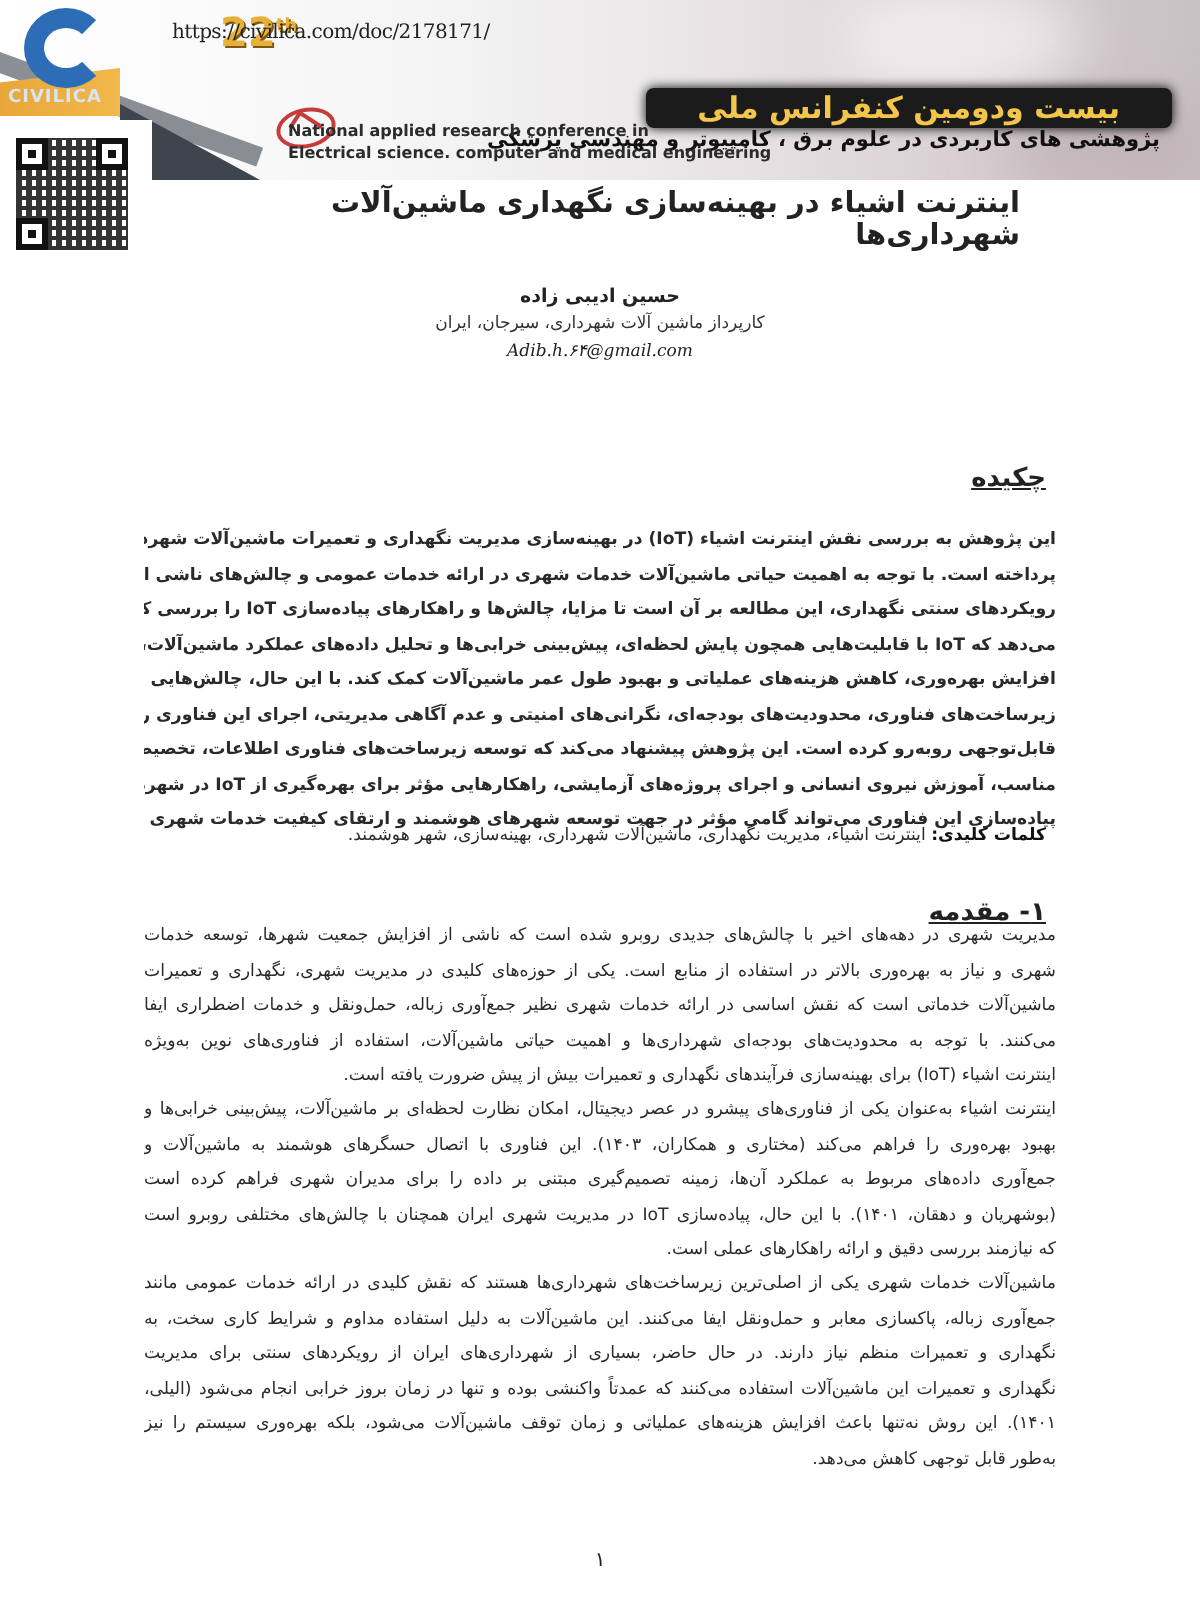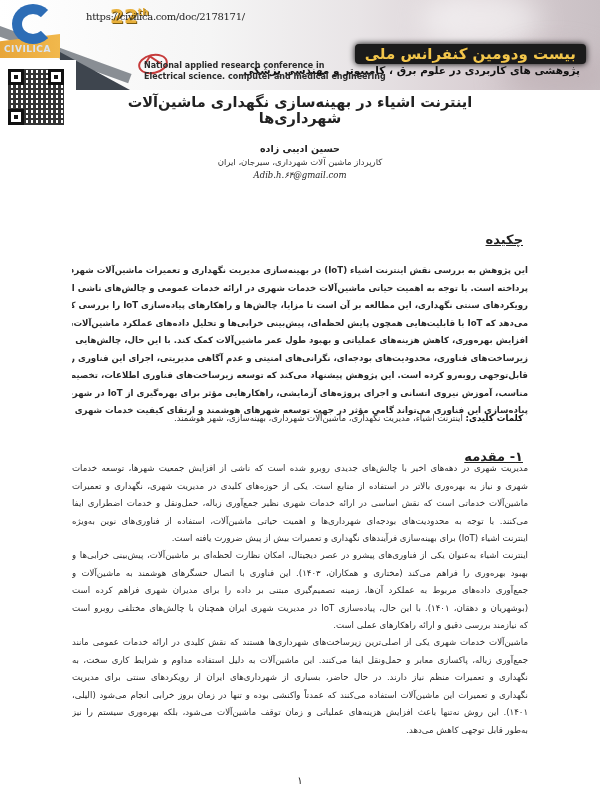--- a/index.html
+++ b/index.html
@@ -58,21 +58,21 @@
     position: absolute; left: 138px; top: 54px; width: 30px; height: 20px;
     border: 2px solid #c63c3c; border-radius: 50%; transform: rotate(-12deg);
   }
   .red-logo::before {
     content: ""; position: absolute; left: 6px; top: 2px; width: 12px; height: 8px;
     border-left: 2px solid #c63c3c; border-top: 2px solid #c63c3c; transform: rotate(45deg);
   }
   .fa-conf-title {
     position: absolute; right: 14px; top: 44px; direction: rtl;
     background: #1b1b1b; color: #f3c64b; font-weight: bold; font-size: 15px;
-    padding: 1px 10px; border-radius: 4px; box-shadow: 0 0 6px #000;
+    padding: 1px 26px; border-radius: 4px; box-shadow: 0 0 6px #000;
   }
   .fa-conf-sub {
     position: absolute; right: 20px; top: 64px; direction: rtl;
     font-size: 10.5px; font-weight: bold; color: #111;
   }
 
   
   .qr-box {
     position: absolute; left: 0; top: 60px; width: 76px; height: 90px; background: #fff;
   }
@@ -85,21 +85,21 @@
   }
   .qr-corner {
     position: absolute; width: 16px; height: 16px; border: 3px solid #111; background: #fff;
   }
   .qr-corner::after {
     content: ""; position: absolute; left: 3px; top: 3px; width: 4px; height: 4px; background: #111;
   }
 
   
   .doc-title {
-    position: absolute; left: 90px; top: 94px; width: 420px; text-align: center;
+    position: absolute; left: 90px; top: 94px; width: 420px; text-align: right;
     direction: rtl; font-size: 14.5px; font-weight: bold; color: #222;
   }
   .author {
     position: absolute; left: 0; width: 600px; text-align: center; direction: rtl;
   }
   .author.name { top: 143px; font-size: 9.5px; font-weight: bold; }
   .author.affil { top: 157px; font-size: 8.5px; color: #333; }
   .author.email { top: 170px; font-size: 8.5px; font-style: italic; font-family: "DejaVu Serif", serif; direction: ltr; }
 
   .section-head {

